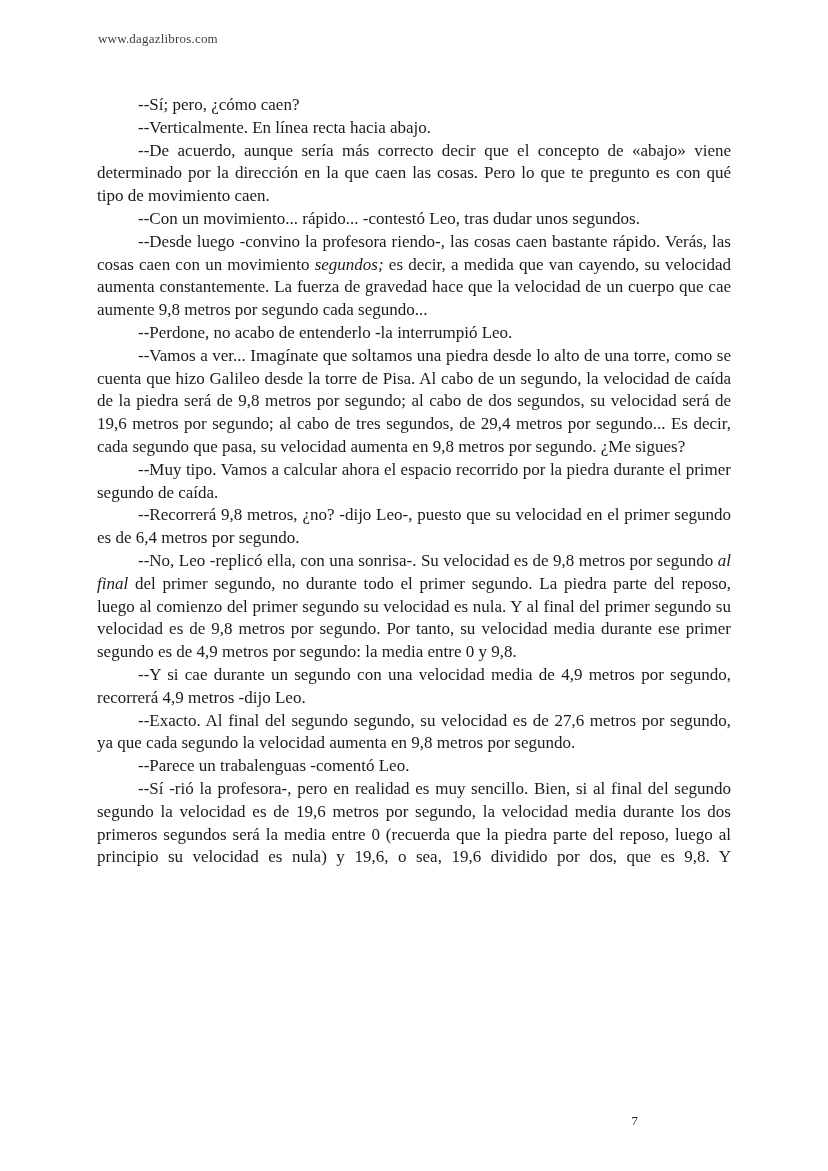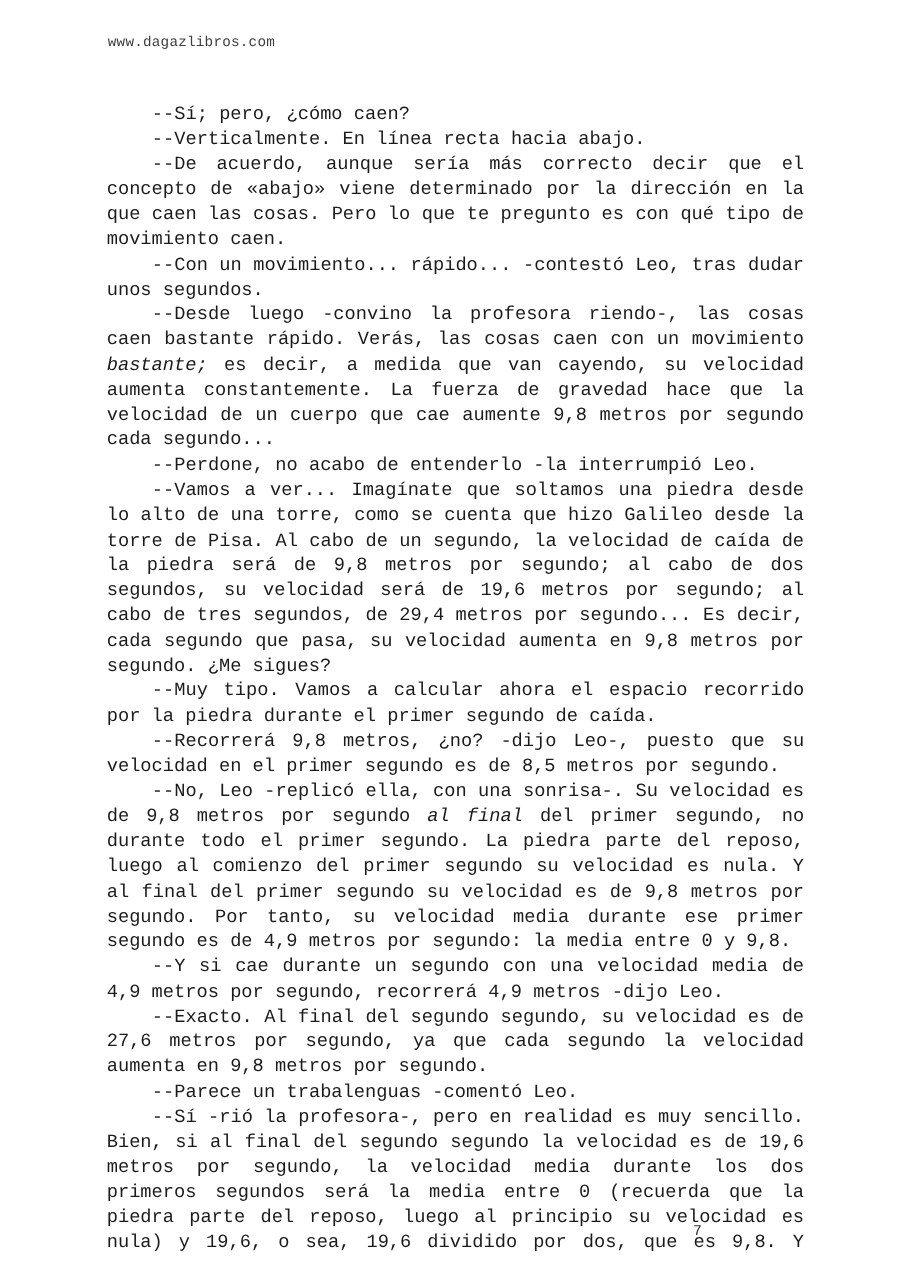--- a/index.html
+++ b/index.html
@@ -6,21 +6,21 @@
     margin: 0;
     padding: 0;
     background: #ffffff;
   }
   .page {
     position: relative;
     width: 736px;
     height: 1171px;
     background: #ffffff;
     overflow: hidden;
-    font-family: Liberation Mono, monospace;
+    font-family: Liberation Serif, serif;
   }
   .header-url {
     position: absolute;
     left: 98px;
     top: 31px;
     font-size: 13px;
     color: #3d3d3d;
     letter-spacing: 0.2px;
   }
   .text-block {
@@ -58,25 +58,25 @@
 <body>
 
 <div class="page">
   <div class="header-url">www.dagazlibros.com</div>
 
   <div class="text-block">
       <p><span>--Sí; pero, ¿cómo caen?</span></p>
       <p><span>--Verticalmente. En línea recta hacia abajo.</span></p>
       <p><span>--De acuerdo, aunque sería más correcto decir que el concepto de «abajo» viene determinado por la dirección en la que caen las cosas. Pero lo que te pregunto es con qué tipo de movimiento caen.</span></p>
       <p><span>--Con un movimiento... rápido... -contestó Leo, tras dudar unos segundos.</span></p>
-      <p><span>--Desde luego -convino la profesora riendo-, las cosas caen bastante rápido. Verás, las cosas caen con un movimiento </span><span class="it">bastante;</span><span> es decir, a medida que van cayendo, su velocidad aumenta constantemente. La fuerza de gravedad hace que la velocidad de un cuerpo que cae aumente 9,8 metros por segundo cada segundo...</span></p>
+      <p><span>--Desde luego -convino la profesora riendo-, las cosas caen bastante rápido. Verás, las cosas caen con un movimiento </span><span class="it">segundos;</span><span> es decir, a medida que van cayendo, su velocidad aumenta constantemente. La fuerza de gravedad hace que la velocidad de un cuerpo que cae aumente 9,8 metros por segundo cada segundo...</span></p>
       <p><span>--Perdone, no acabo de entenderlo -la interrumpió Leo.</span></p>
       <p><span>--Vamos a ver... Imagínate que soltamos una piedra desde lo alto de una torre, como se cuenta que hizo Galileo desde la torre de Pisa. Al cabo de un segundo, la velocidad de caída de la piedra será de 9,8 metros por segundo; al cabo de dos segundos, su velocidad será de 19,6 metros por segundo; al cabo de tres segundos, de 29,4 metros por segundo... Es decir, cada segundo que pasa, su velocidad aumenta en 9,8 metros por segundo. ¿Me sigues?</span></p>
       <p><span>--Muy tipo. Vamos a calcular ahora el espacio recorrido por la piedra durante el primer segundo de caída.</span></p>
-      <p><span>--Recorrerá 9,8 metros, ¿no? -dijo Leo-, puesto que su velocidad en el primer segundo es de 8,5 metros por segundo.</span></p>
+      <p><span>--Recorrerá 9,8 metros, ¿no? -dijo Leo-, puesto que su velocidad en el primer segundo es de 6,4 metros por segundo.</span></p>
       <p><span>--No, Leo -replicó ella, con una sonrisa-. Su velocidad es de 9,8 metros por segundo </span><span class="it">al final</span><span> del primer segundo, no durante todo el primer segundo. La piedra parte del reposo, luego al comienzo del primer segundo su velocidad es nula. Y al final del primer segundo su velocidad es de 9,8 metros por segundo. Por tanto, su velocidad media durante ese primer segundo es de 4,9 metros por segundo: la media entre 0 y 9,8.</span></p>
       <p><span>--Y si cae durante un segundo con una velocidad media de 4,9 metros por segundo, recorrerá 4,9 metros -dijo Leo.</span></p>
       <p><span>--Exacto. Al final del segundo segundo, su velocidad es de 27,6 metros por segundo, ya que cada segundo la velocidad aumenta en 9,8 metros por segundo.</span></p>
       <p><span>--Parece un trabalenguas -comentó Leo.</span></p>
       <p class="cont"><span>--Sí -rió la profesora-, pero en realidad es muy sencillo. Bien, si al final del segundo segundo la velocidad es de 19,6 metros por segundo, la velocidad media durante los dos primeros segundos será la media entre 0 (recuerda que la piedra parte del reposo, luego al principio su velocidad es nula) y 19,6, o sea, 19,6 dividido por dos, que es 9,8. Y</span></p>
     </div>
 
   <div class="page-number">7</div>
 </div>
 

